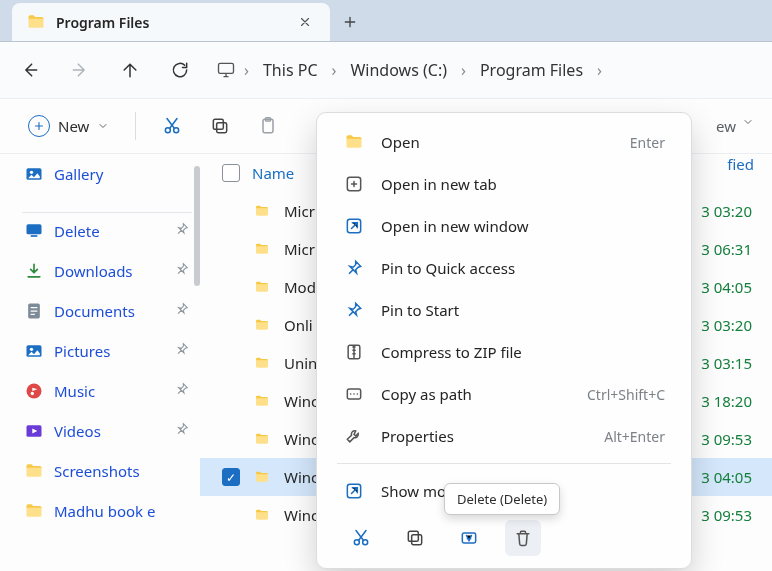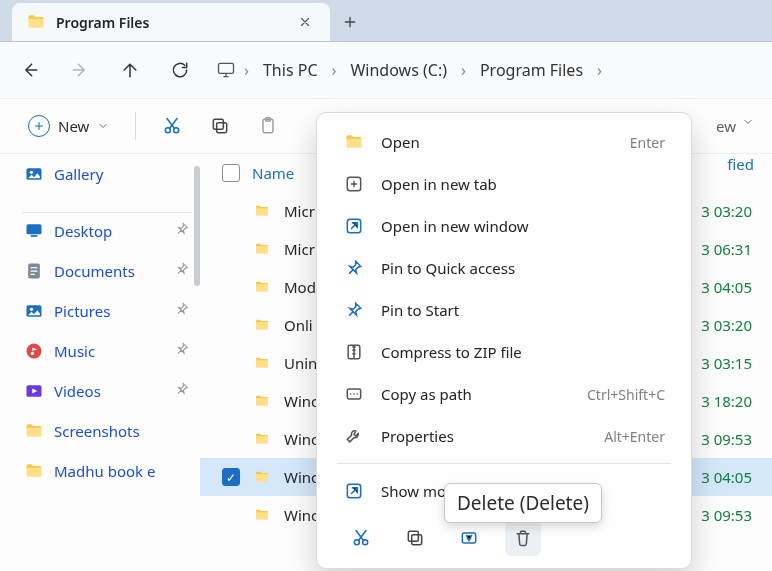--- a/index.html
+++ b/index.html
@@ -48,21 +48,21 @@
   
   .ctx { position:absolute; left:316px; top:112px; width:376px; background:#fefefe; border:1px solid #dadde0; border-radius:10px; box-shadow:0 14px 32px rgba(0,0,0,.18); padding:8px 12px 10px; z-index:10;}
   .ctx-item { display:flex; align-items:center; height:42px; padding:0 14px; gap:16px; border-radius:6px; color:#242424;}
   .ctx-short { margin-left:auto; color:#7c8288; font-size:14px;}
   .ctx-sep { height:1px; background:#e2e5e8; margin:6px 8px;}
   .ctx-iconrow { display:flex; gap:18px; padding:8px 14px 2px;}
   .ctx-iconrow .ibtn { width:36px; height:36px; display:flex; align-items:center; justify-content:center; border-radius:6px;}
   .ibtn.hover { background:#ecf0f4;}
   .ci { width:22px; height:22px; display:flex; align-items:center; justify-content:center;}
   
-  .tooltip { position:absolute; left:444px; top:483px; background:#fff; border:1px solid #c6c9cc; border-radius:6px; padding:6px 12px; font-size:19px; color:#2e2e2e; box-shadow:0 4px 10px rgba(0,0,0,.15); z-index:20;}
+  .tooltip { position:absolute; left:444px; top:483px; background:#fff; border:1px solid #c6c9cc; border-radius:6px; padding:6px 12px; font-size:13px; color:#2e2e2e; box-shadow:0 4px 10px rgba(0,0,0,.15); z-index:20;}
   
   svg { display:block;}
   .blue { color:#1b6ec2;}
 </style>
 </head>
 <body>
 
 <div class="tabstrip">
   <div class="tab">
     <span class="sb-icon">
@@ -180,21 +180,34 @@
       <span>Gallery</span>
     </div>
     <div class="sb-div"></div>
     <div id="sb-list">
         <div class="sb-item">
           <span class="sb-icon">
             <svg viewBox="0 0 24 24" width="20" height="20">
               <use href="#ic-desktop"></use>
             </svg>
           </span>
-          <span>Desktop</span>
+          <span>Delete</span>
+          <span class="sb-pin">
+            <svg viewBox="0 0 24 24" width="16" height="16">
+              <use href="#ic-pin"></use>
+            </svg>
+          </span>
+        </div>
+        <div class="sb-item">
+          <span class="sb-icon">
+            <svg viewBox="0 0 24 24" width="20" height="20">
+              <use href="#ic-downloads"></use>
+            </svg>
+          </span>
+          <span>Downloads</span>
           <span class="sb-pin">
             <svg viewBox="0 0 24 24" width="16" height="16">
               <use href="#ic-pin"></use>
             </svg>
           </span>
         </div>
         <div class="sb-item">
           <span class="sb-icon">
             <svg viewBox="0 0 24 24" width="20" height="20">
               <use href="#ic-documents"></use>

